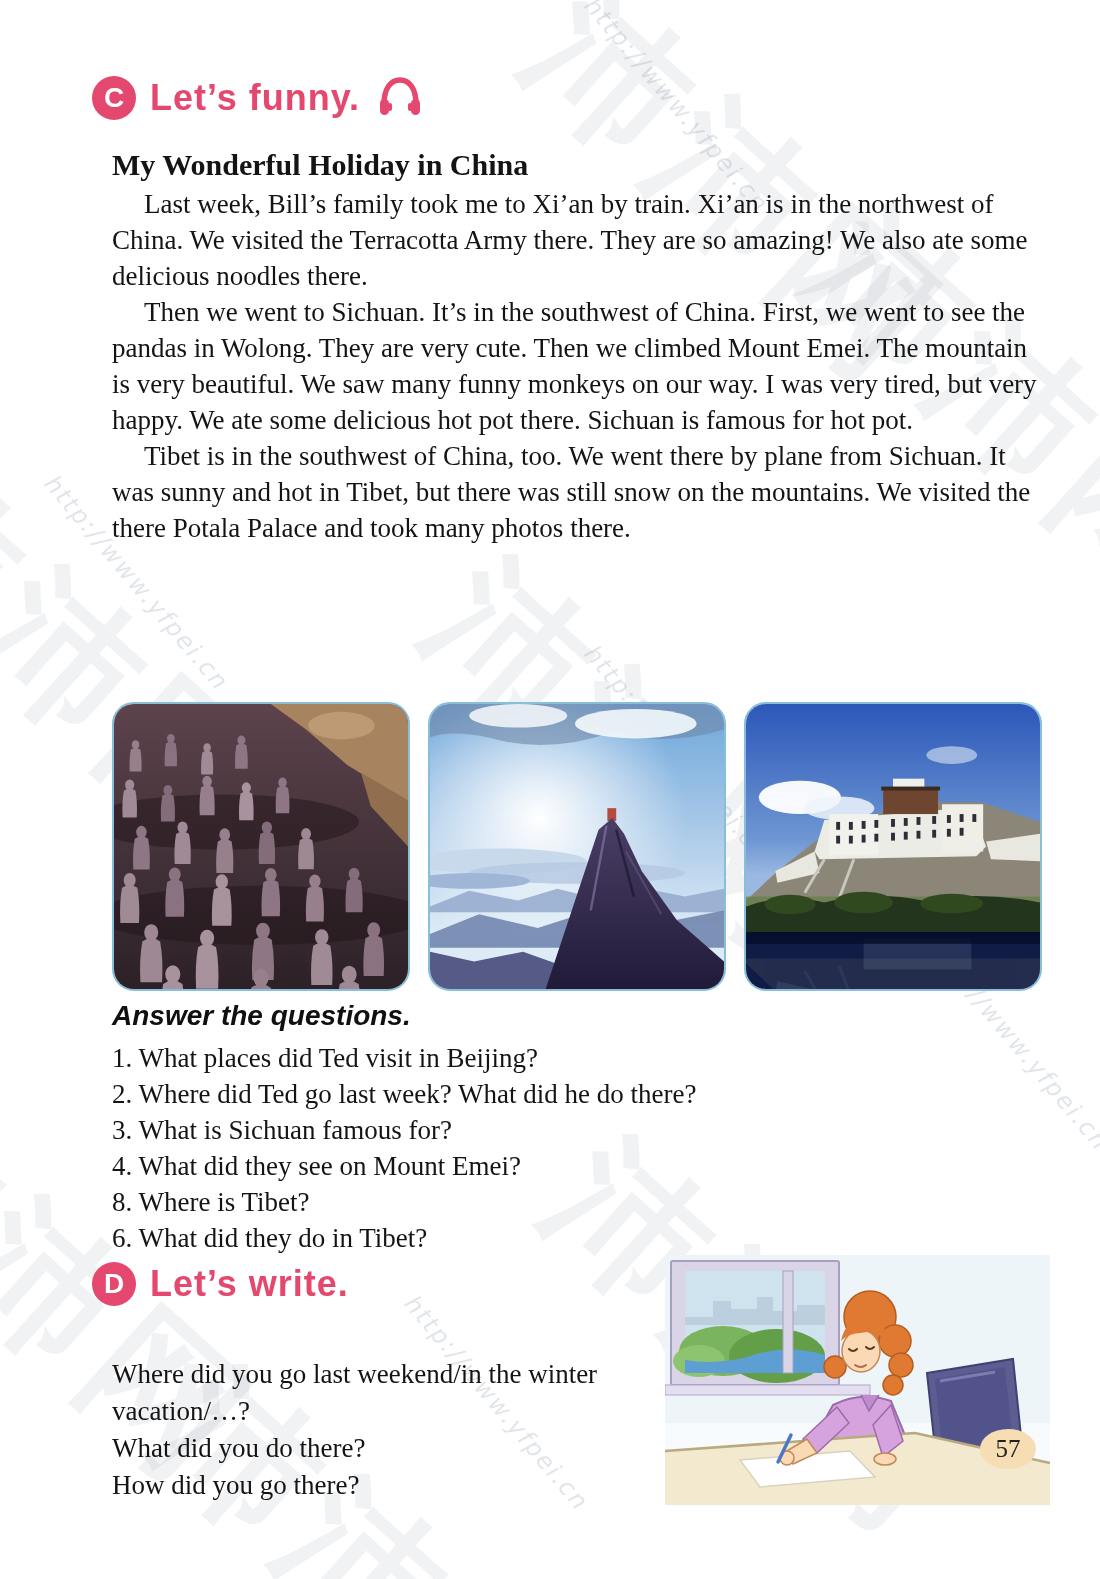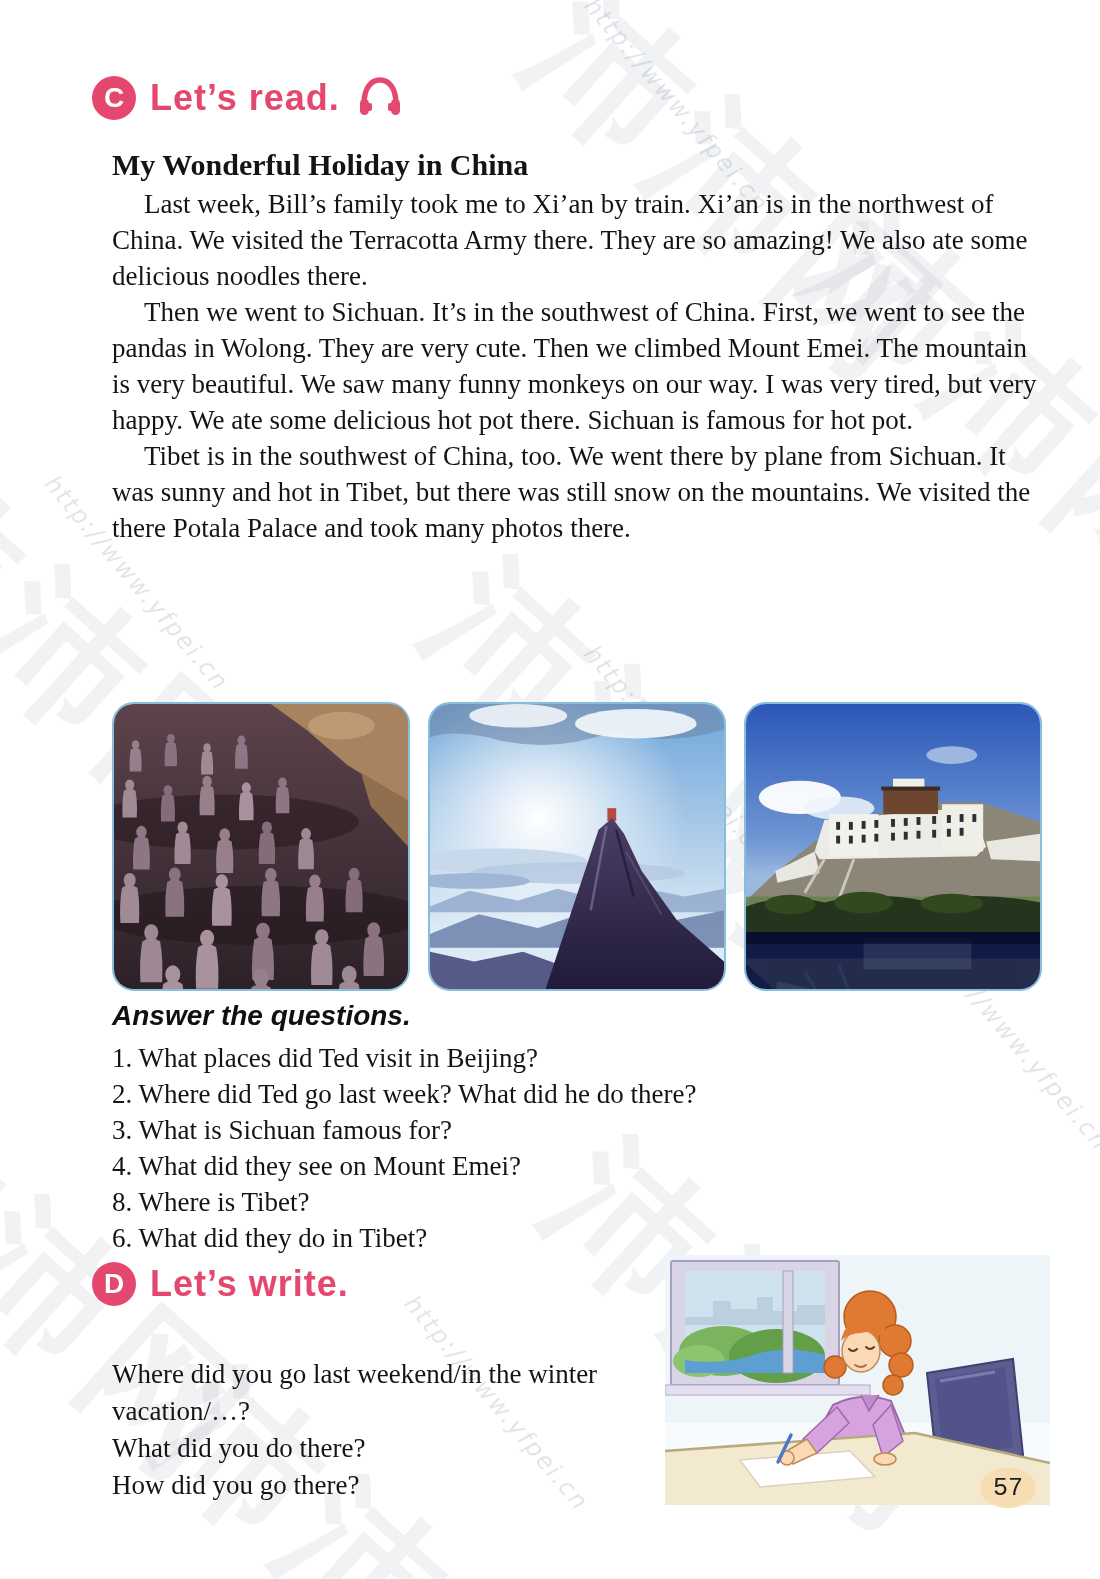--- a/index.html
+++ b/index.html
@@ -57,24 +57,24 @@
     font-family:"Liberation Sans", sans-serif; font-weight:700; font-style:italic;
     font-size:28px; color:#101010;text-align:right;
   }
   .questions { position:absolute; left:112px; top:1040px; font-size:27px; line-height:36px;font-family:Liberation Serif, serif; }
   
   .prompts { position:absolute; left:112px; top:1316px; width:575px; font-size:27px; line-height:37px;margin-top:40px; }
   .illustration { position:absolute; left:665px; top:1255px; width:385px; height:250px; }
   .illustration svg { display:block; width:100%; height:100%; }
   
   .page-badge {
-    position:absolute; left:980px; top:1468px; width:56px; height:40px;
+    position:absolute; left:980px; top:1429px; width:56px; height:40px;
     background:#f6ddb4; border-radius:50%;
     display:flex; align-items:center; justify-content:center;
-    font-family:Liberation Mono, monospace; font-size:25px; color:#222222;
+    font-family:Liberation Serif, serif; font-size:25px; color:#222222;
   }
   .hp-icon { flex:0 0 auto; margin-left:2px; }
 </style>
 </head>
 <body>
 
 <div class="page">
 
   <div class="wm-layer">
     <div class="wm" style="left:620px; top:-50px; transform:rotate(42deg);">沛沛网</div>
@@ -88,21 +88,21 @@
     <div class="wm-url" style="left:60px; top:470px; transform:rotate(50deg);">http://www.yfpei.cn</div>
     <div class="wm-url" style="left:600px; top:640px; transform:rotate(50deg);">http://www.yfpei.cn</div>
     <div class="wm-url" style="left:940px; top:930px; transform:rotate(50deg);">http://www.yfpei.cn</div>
     <div class="wm-url" style="left:420px; top:1290px; transform:rotate(50deg);">http://www.yfpei.cn</div>
   </div>
 
   <div class="content">
 
     <div class="sec-head head-read">
       <span class="badge">C</span>
-      <span class="sec-title">Let’s read.</span>
+      <span class="sec-title">Let’s funny.</span>
       <span class="hp-icon">
         <svg width="48" height="44" viewBox="0 0 48 44">
           <path d="M8 30 C8 14 15 6 24 6 C33 6 40 14 40 30" stroke="#e5486e" stroke-width="5.5" fill="none" stroke-linecap="round"></path>
           <rect x="4" y="25" width="9" height="16" rx="4.5" fill="#e5486e"></rect>
           <rect x="35" y="25" width="9" height="16" rx="4.5" fill="#e5486e"></rect>
           <rect x="12" y="29" width="4" height="8" rx="2" fill="#e5486e"></rect>
           <rect x="32" y="29" width="4" height="8" rx="2" fill="#e5486e"></rect>
         </svg>
       </span>
     </div>

